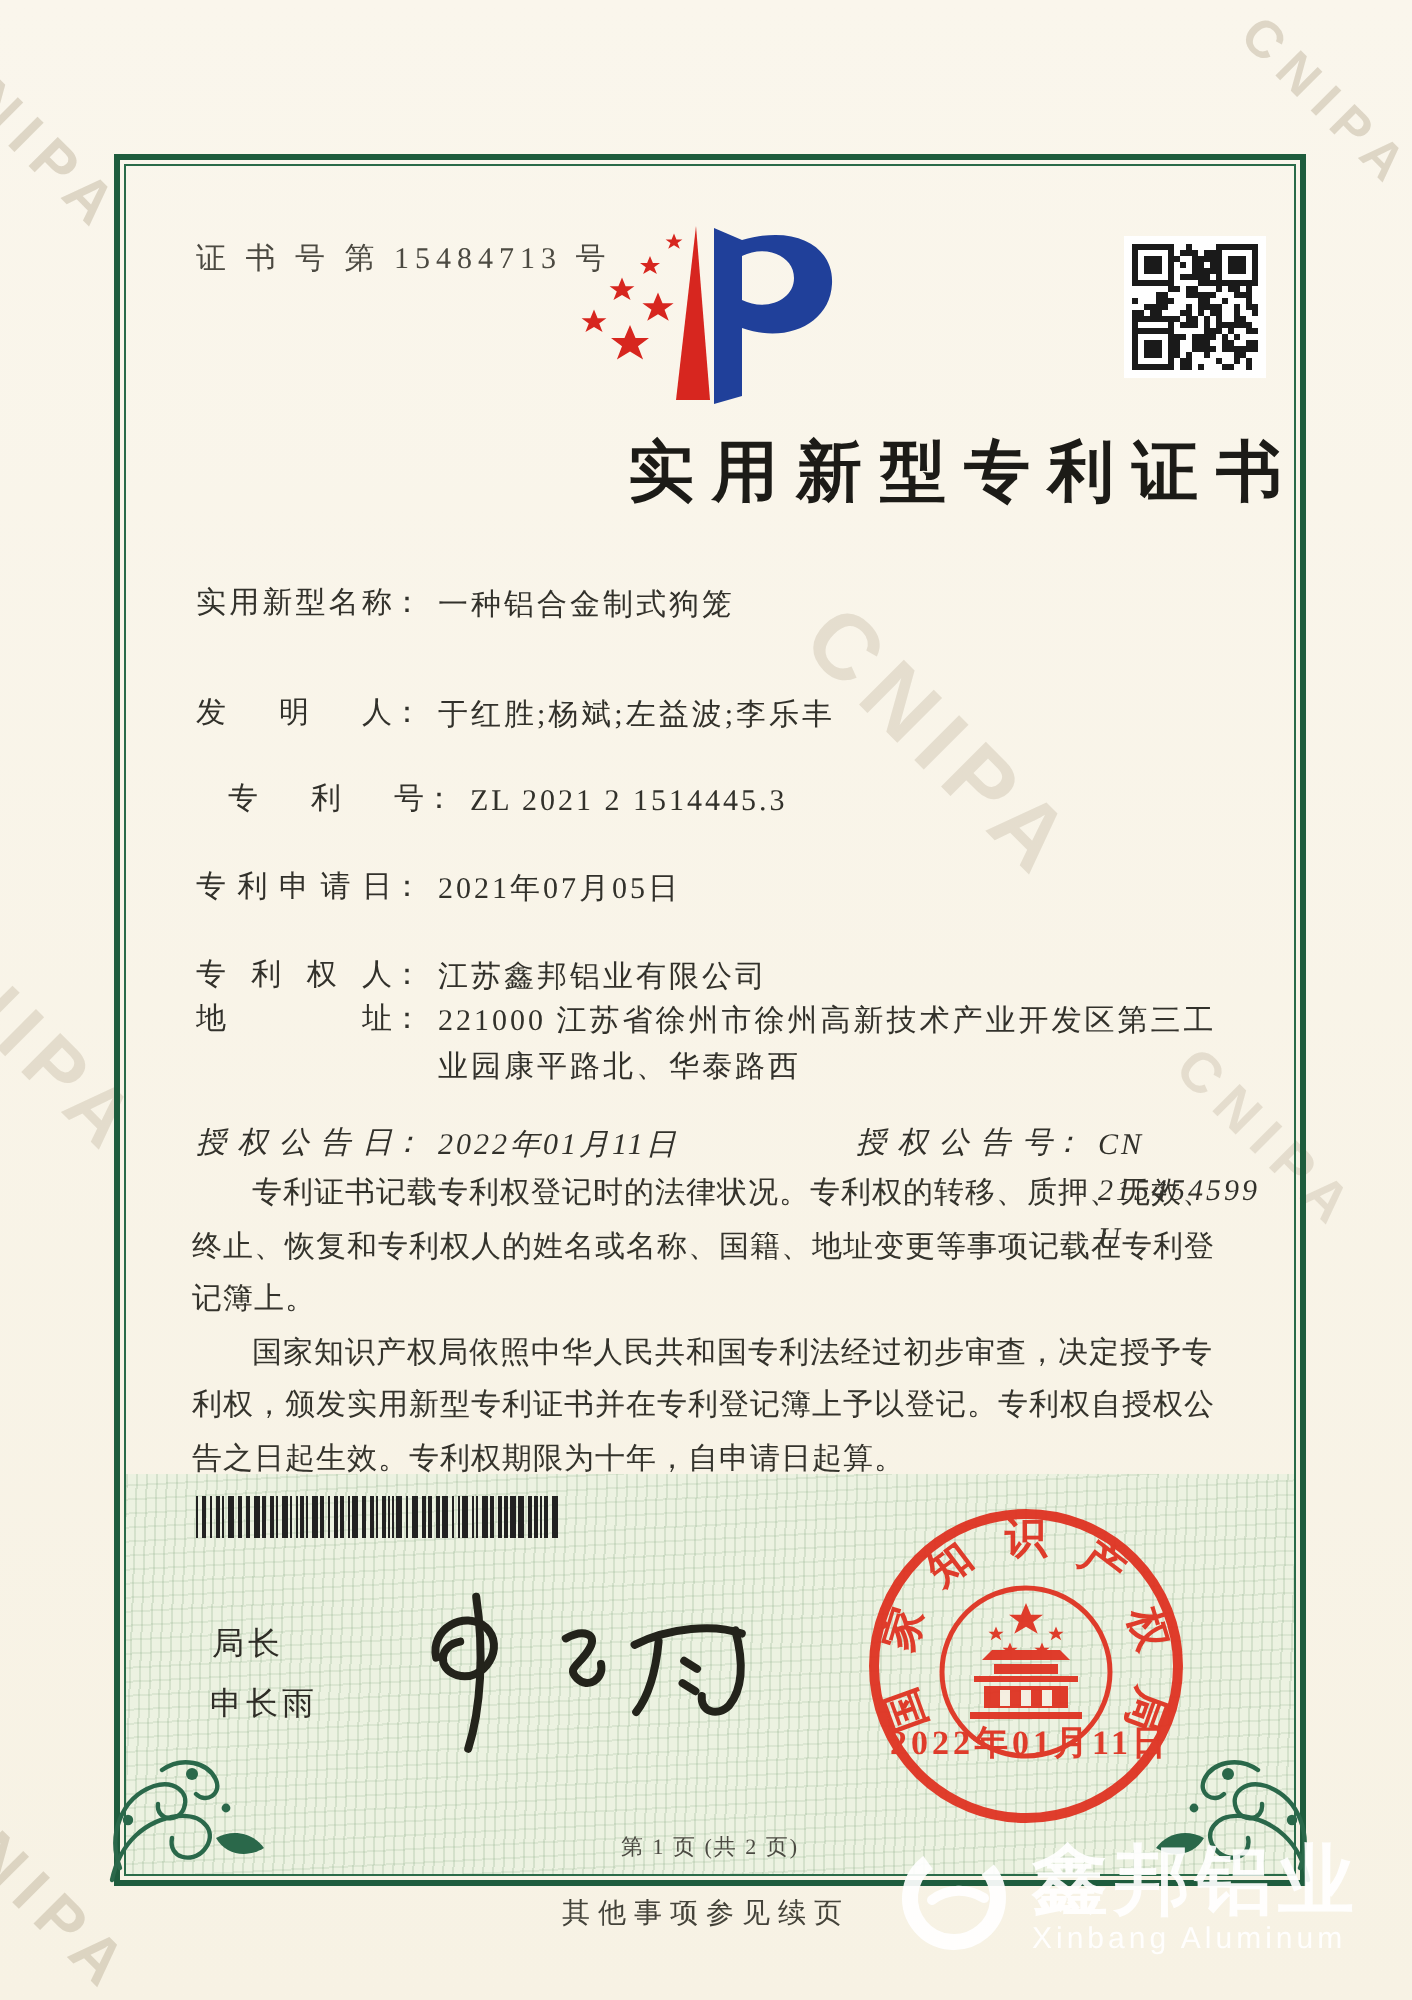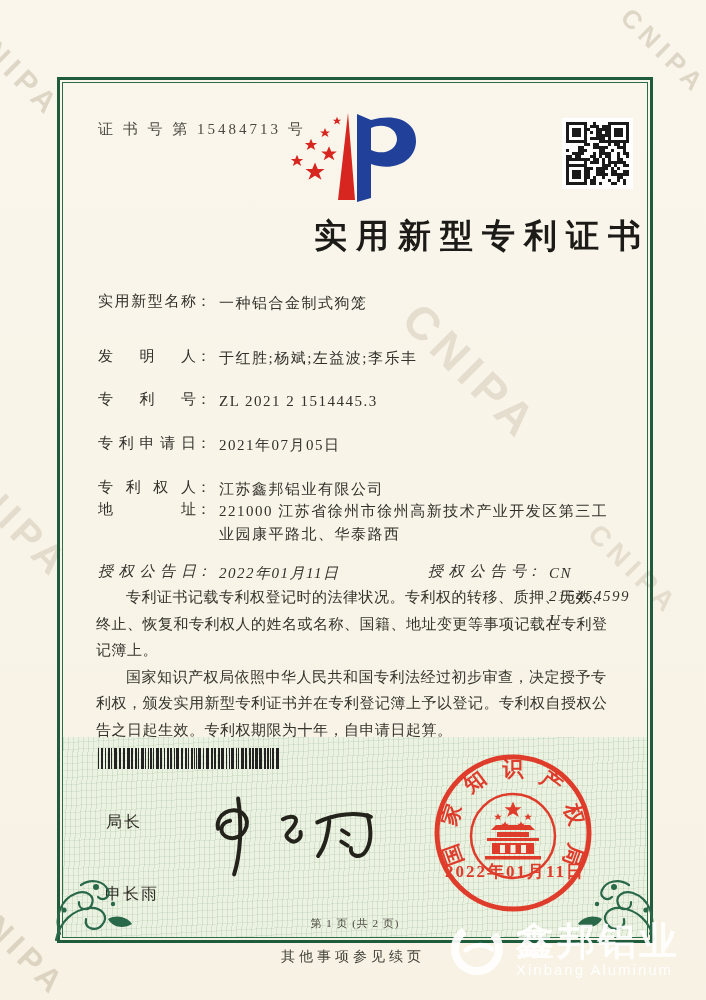--- a/index.html
+++ b/index.html
@@ -27,41 +27,41 @@
   .logo{position:absolute;left:0;right:0;top:28px;display:flex;justify-content:center;}
   .qr{position:absolute;left:506px;top:42px;width:63px;height:63px;background:#fff;
       box-shadow:0 0 0 4px #fff;}
   .title{position:absolute;left:0;right:0;top:134px;text-align:right;
          font-size:33px;font-weight:700;letter-spacing:9px;color:#1c1b17;}
   
   .field{position:absolute;left:38px;right:28px;display:flex;font-size:15px;color:#32312b;}
   .f-label{width:98px;flex:none;text-align:justify;text-align-last:justify;letter-spacing:0;}
   .f-colon{flex:none;margin-right:8px;}
   .f-value{flex:1;letter-spacing:1.5px;line-height:1.55;}
-  .fy0{top:212px;} .fy1{top:267px;} .fy2{top:310px;} .fy3{top:354px;}
+  .fy0{top:212px;} .fy1{top:267px;} .fy2{top:310px;margin-left:16px;} .fy3{top:354px;}
   .fy4{top:398px;} .fy5{top:420px;} .fy6{top:482px;}
   .grant-row{display:flex;font-style:italic;}
   .grant-a{display:flex;width:330px;flex:none;}
   .grant-b{display:flex;flex:1;}
   
   .paras{position:absolute;left:36px;right:30px;top:504px;font-size:15px;
          color:#34332c;line-height:26.5px;letter-spacing:0.5px;}
   .paras p{margin:0;text-indent:2em;}
   
   .band{position:absolute;left:3px;right:3px;top:657px;bottom:3px;
         background-color:#ecf2e1;
         background-image:
           repeating-linear-gradient(92deg, rgba(118,158,116,0.20) 0 1px, transparent 1px 5px),
           repeating-linear-gradient(-3deg, rgba(118,158,116,0.14) 0 1px, transparent 1px 7px);
         z-index:0;}
   .barcode{position:absolute;left:38px;top:668px;z-index:3;}
   .sig-title{position:absolute;left:46px;top:732px;font-size:16px;color:#2e2d26;
              letter-spacing:2px;z-index:3;}
   .sig-name{position:absolute;left:45px;top:762px;font-size:16px;color:#2e2d26;
-            letter-spacing:2px;z-index:3;margin-top:42px;}
+            letter-spacing:2px;z-index:3;}
   .sig-hand{position:absolute;left:140px;top:712px;z-index:3;}
   .seal{position:absolute;left:368px;top:668px;z-index:4;}
   .page-no{position:absolute;left:0;right:0;top:824px;text-align:center;
            font-size:11px;color:#4b4a42;letter-spacing:1px;z-index:3;margin-top:12px;}
   .ornament{position:absolute;z-index:3;pointer-events:none;}
   .orn-bl{left:-10px;bottom:-6px;}
   .orn-br{right:-10px;bottom:-6px;transform:scaleX(-1);}
   
   .cont-note{position:absolute;left:0;right:0;top:948px;text-align:center;
              font-size:14px;letter-spacing:4px;color:#44433a;z-index:2;}

